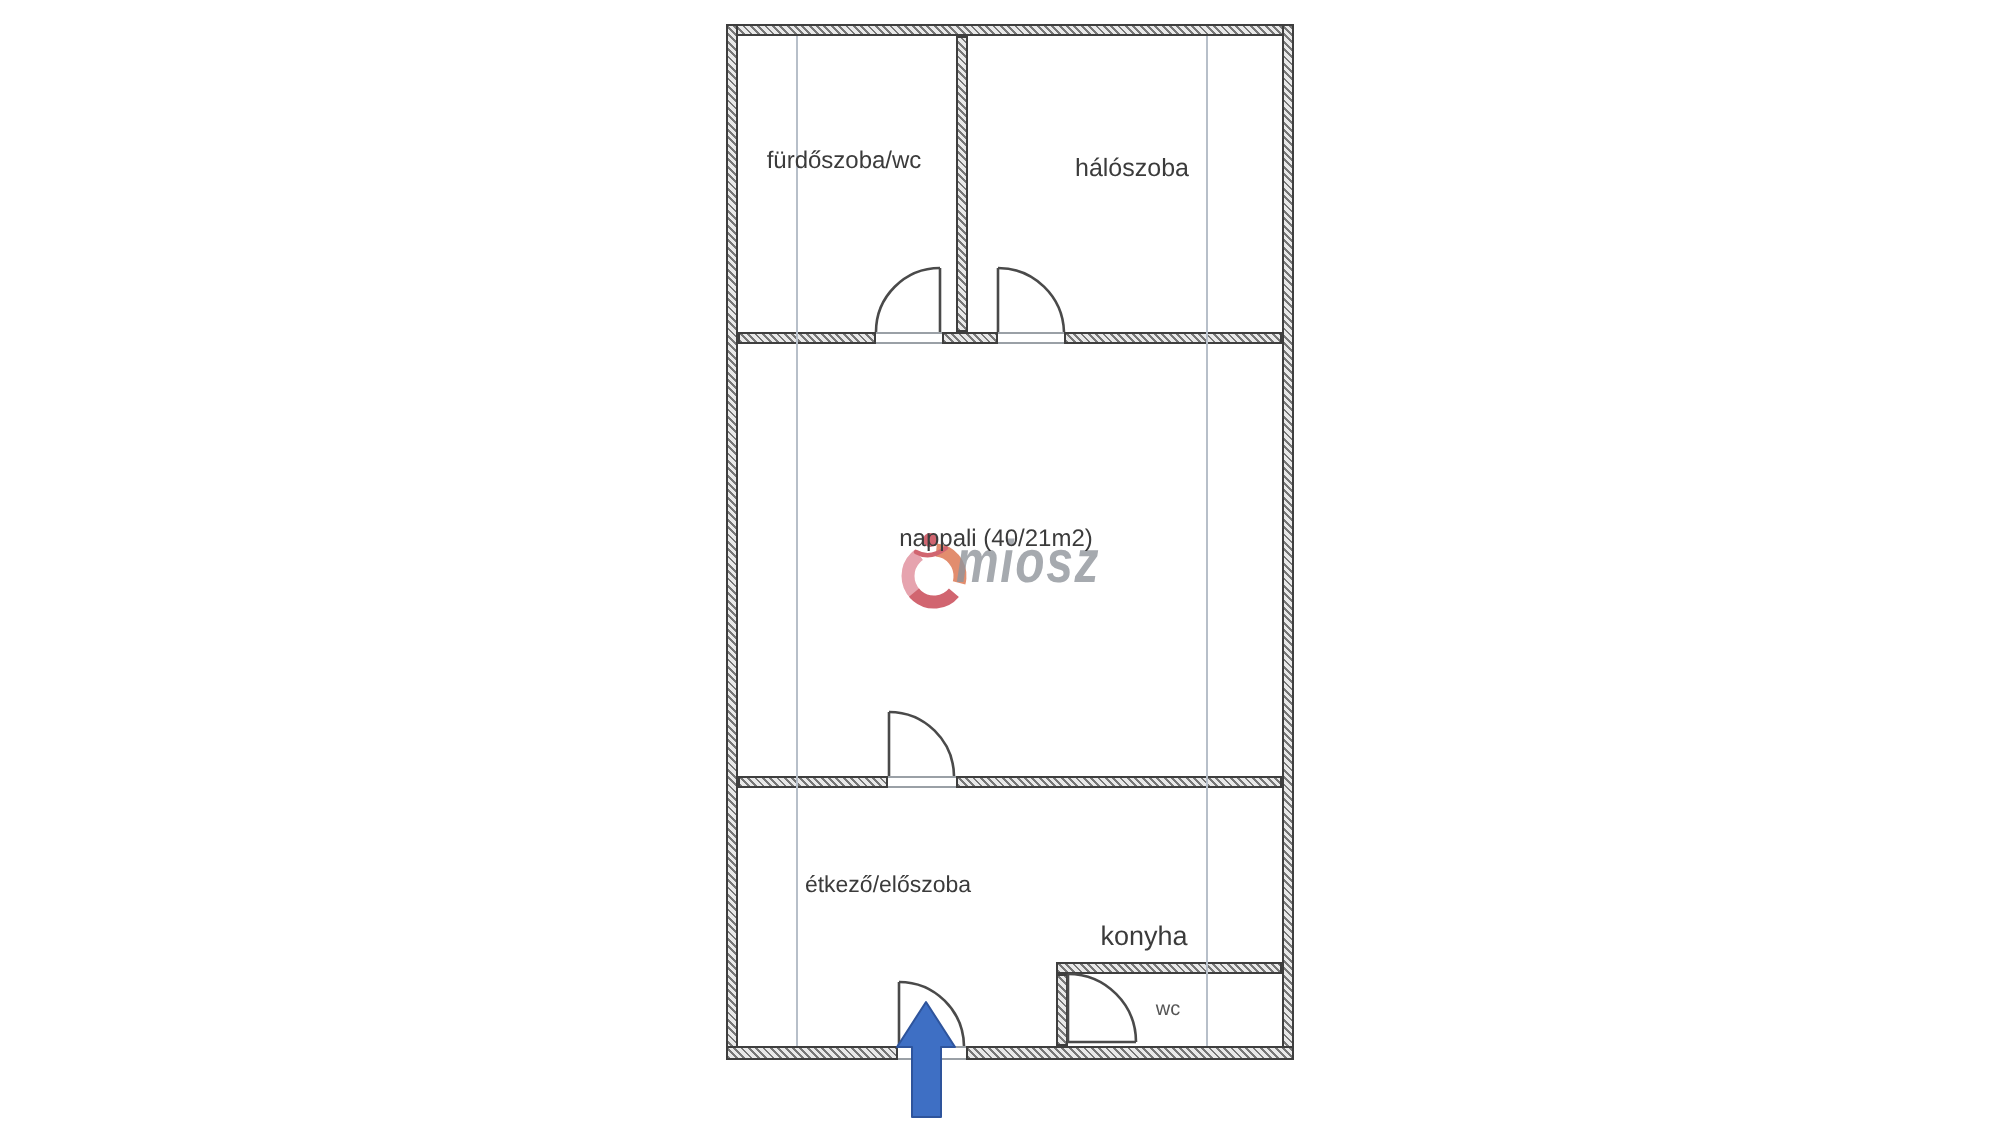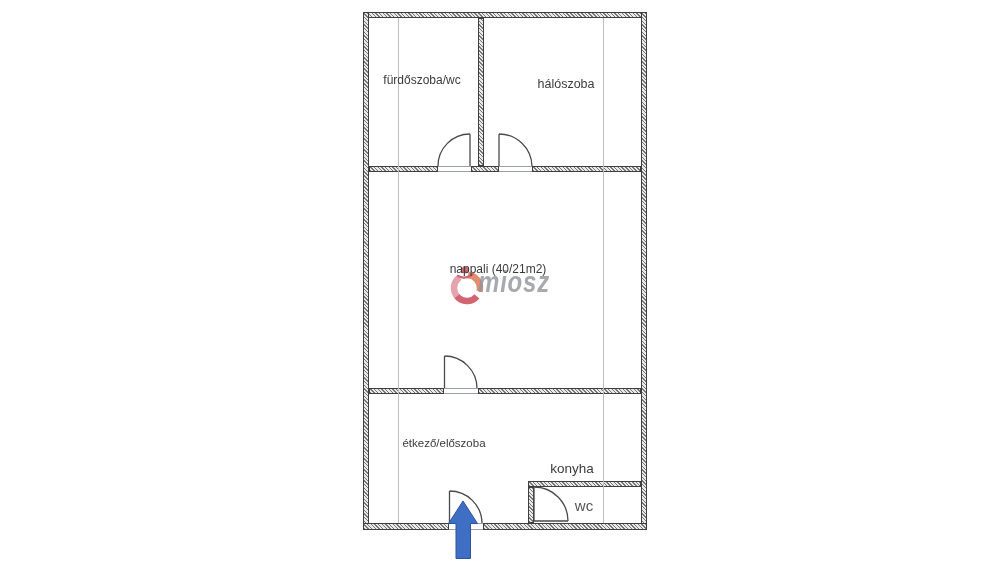--- a/index.html
+++ b/index.html
@@ -35,21 +35,21 @@
   .door-path{stroke:var(--door);stroke-width:1.3;fill:none;}
   .room-label{
     position:absolute;transform:translate(-50%,-50%);
     color:var(--label-text);white-space:nowrap;z-index:3;
   }
   .lbl-furdoszoba{font-size:12px;}
   .lbl-haloszoba{font-size:12.5px;}
   .lbl-nappali{font-size:12px;z-index:4;}
   .lbl-etkezo{font-size:11.5px;}
   .lbl-konyha{font-size:13.5px;}
-  .lbl-wc{font-size:15px;color:#555;}
+  .lbl-wc{font-size:10px;color:#555;}
   .watermark{
     position:absolute;left:440px;top:258px;width:140px;height:56px;
     z-index:2;opacity:.85;font-style:italic;
   }
   .wm-logo{position:absolute;left:0;top:0;}
   .lg-seg{fill:none;stroke-width:6.5;}
   .lg-pink{stroke:var(--logo-pink);}
   .lg-red{stroke:var(--logo-red);}
   .lg-orange{stroke:var(--logo-orange);}
   .lg-head{fill:var(--logo-red);}

